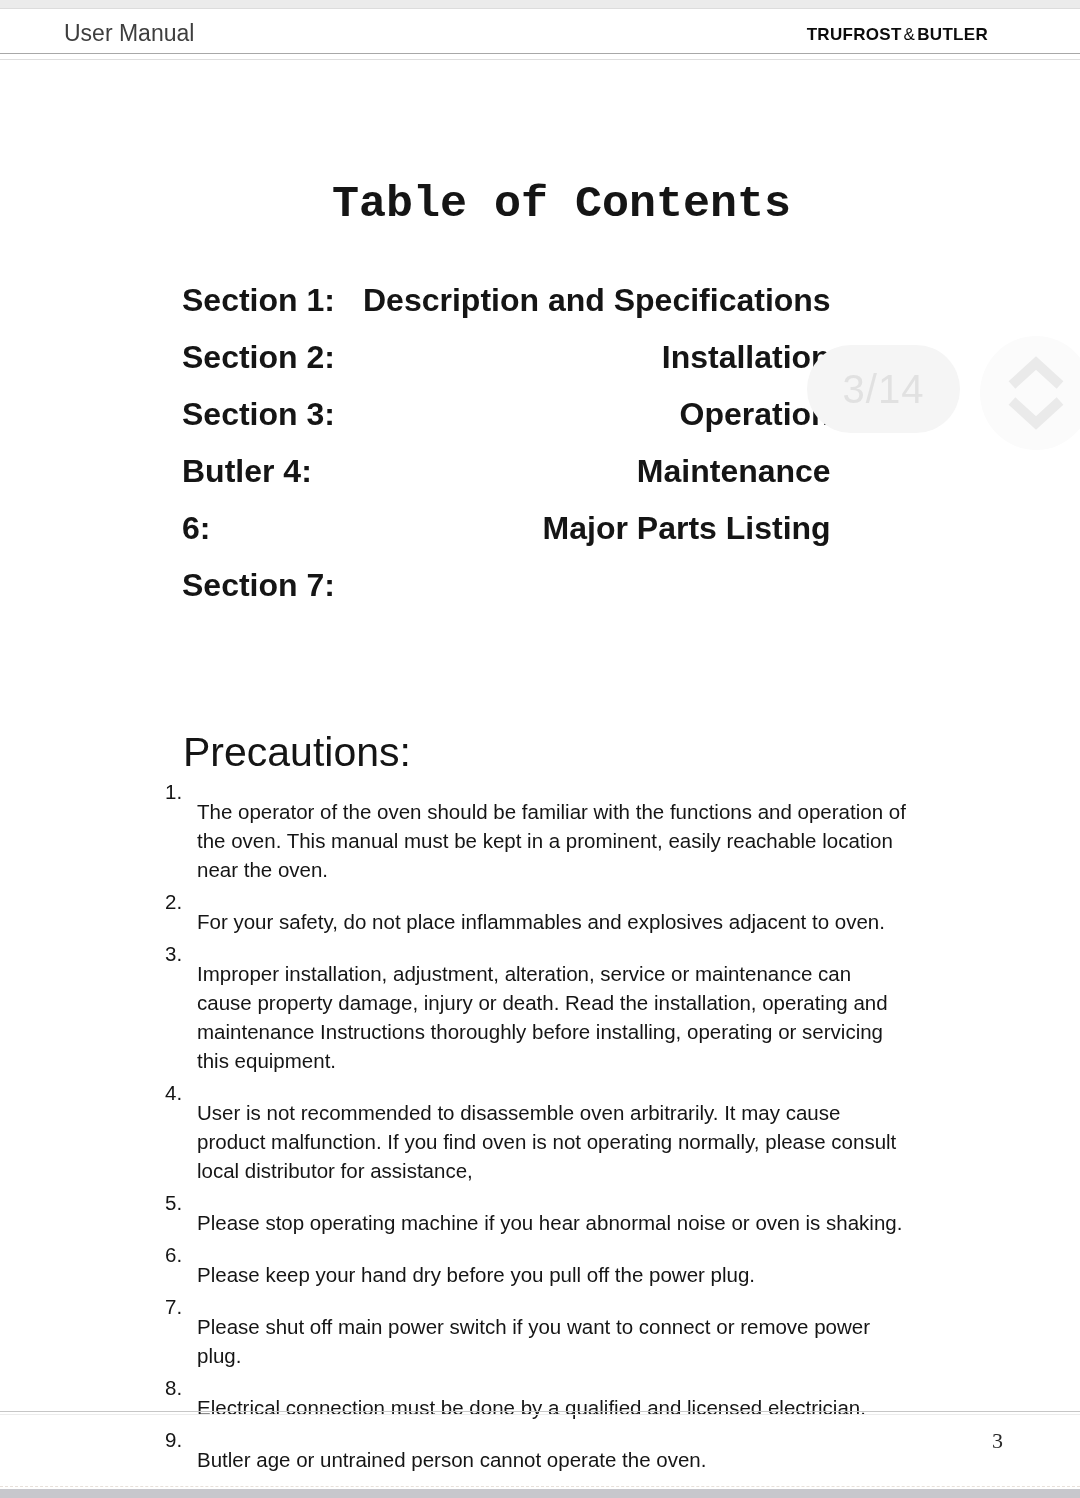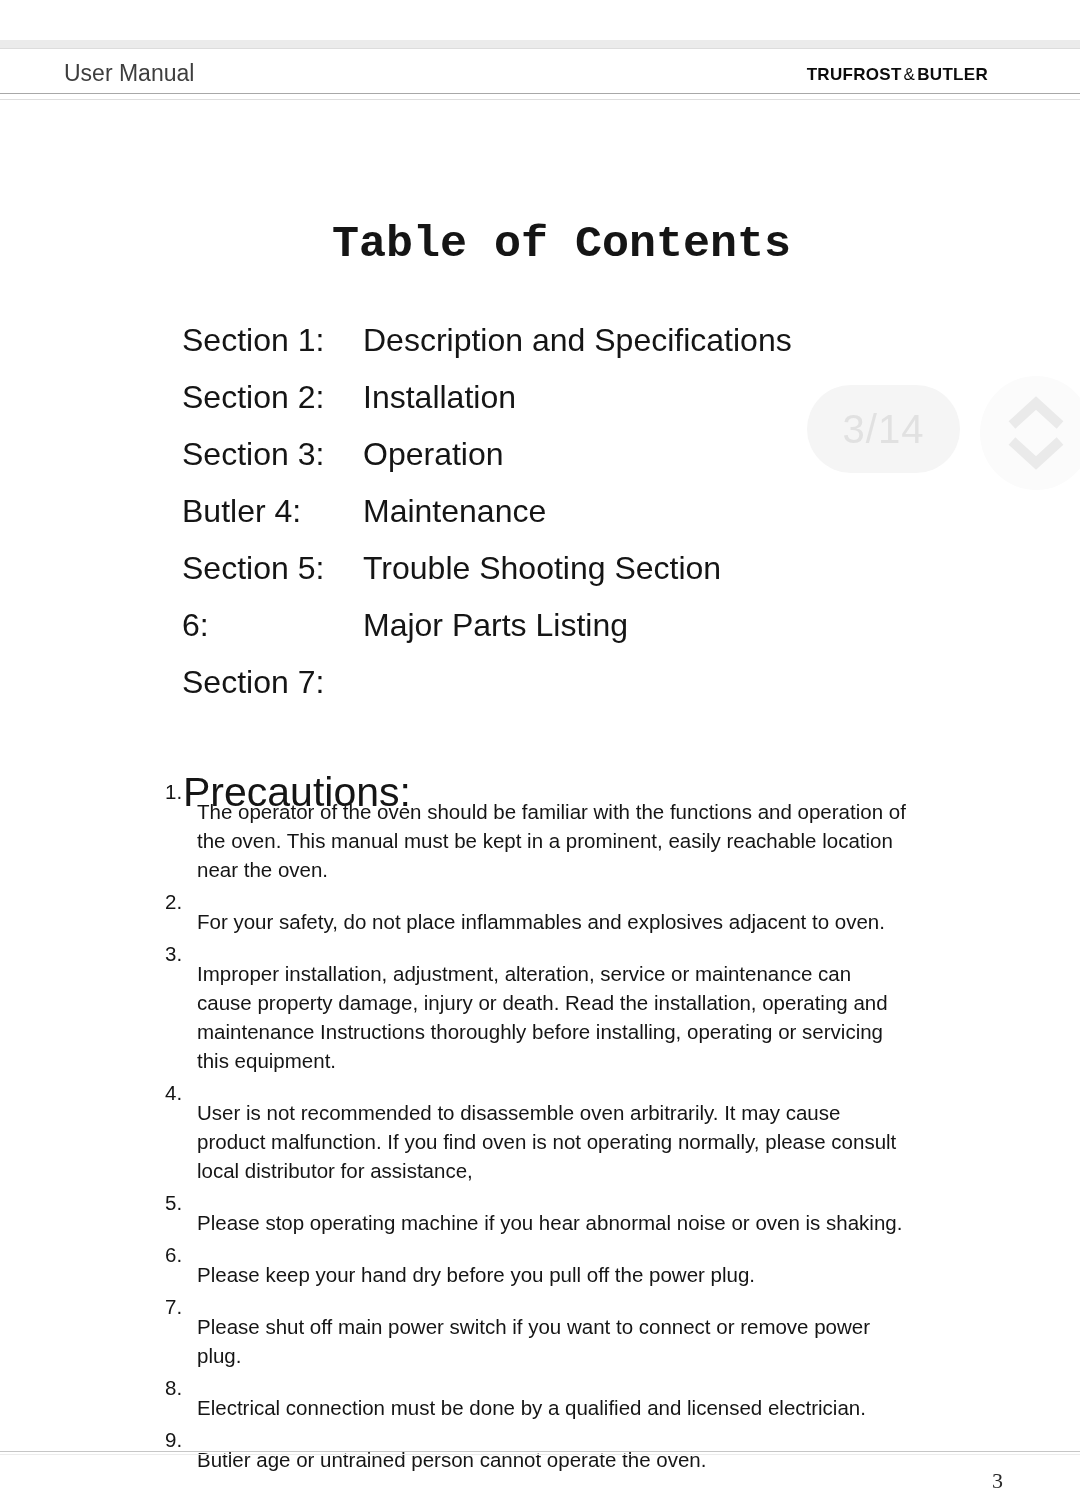--- a/index.html
+++ b/index.html
@@ -5,21 +5,21 @@
   :root{
     --top_strip:#ebebeb; --header_rule_dark:#a8a8a8; --header_rule_light:#dedede;
     --ink:#151515; --header_text:#3e3e3e; --brand_ink:#0c0c0c;
     --pill_bg:#f5f5f5; --pill_text:#e1e1e1; --handle_bg:#fbfbfb; --chevron:#eaeaea;
     --footer_rule:#c6c6c6; --footer_rule_light:#ececec; --page_number_ink:#2a2a2a;
     --bottom_dashed:#e8e0da; --bottom_strip:#c7c7cc; --page_bg:#ffffff;
   }
   html,body{margin:0;padding:0;}
   body{width:1080px;height:1498px;position:relative;overflow:hidden;
        background:var(--page_bg);font-family:"Liberation Sans",sans-serif;color:var(--ink);}
-  .abs{position:absolute;margin-top:40px;}
+  .abs{position:absolute;}
 
   
   .top-strip{top:0;left:0;width:1080px;height:8px;background:var(--top_strip);border-bottom:1px solid #dcdcdc;}
   .bottom-dashed{top:1486px;left:0;width:1080px;border-top:1px dashed var(--bottom_dashed);}
   .bottom-strip{top:1489px;left:0;width:1080px;height:9px;background:var(--bottom_strip);}
   .page-pill{left:807px;top:345px;width:153px;height:88px;border-radius:44px;
              background:var(--pill_bg);display:flex;align-items:center;justify-content:center;
              font-size:40px;color:var(--pill_text);letter-spacing:1px;}
   .scroll-handle{left:980px;top:336px;width:112px;height:114px;border-radius:50%;
                  background:var(--handle_bg);display:flex;align-items:center;justify-content:center;
@@ -29,21 +29,21 @@
   
   .doc-type{left:64px;top:20px;font-size:23px;color:var(--header_text);}
   .brand{top:25px;right:92px;font-size:17px;font-weight:bold;letter-spacing:.3px;color:var(--brand_ink);white-space:nowrap;}
   .brand .amp{font-weight:normal;padding:0 2px;}
   .header-rule-dark{top:53px;left:0;width:1080px;height:1px;background:var(--header_rule_dark);}
   .header-rule-light{top:59px;left:0;width:1080px;height:1px;background:var(--header_rule_light);}
 
   
   .doc-title{left:332px;top:180px;font-size:45px;font-weight:bold;line-height:1.1;font-family:Liberation Mono, monospace;}
   .toc{left:182px;top:280px;display:flex;flex-direction:column;}
-  .toc-row{display:flex;font-size:32px;font-weight:normal;height:57px;line-height:40px;}
+  .toc-row{display:flex;font-size:32px;font-weight:bold;height:57px;line-height:40px;justify-content:space-between;}
   .toc-label{width:181px;flex:0 0 181px;}
   .toc-title{white-space:nowrap;}
   .prec-heading{left:183px;top:729px;font-size:41px;font-weight:normal;}
   .prec-list{left:165px;top:777px;width:880px;margin:0;padding:0;list-style:none;
              font-size:20.5px;line-height:29px;}
   .prec-item{display:flex;margin-bottom:3px;}
   .prec-num{flex:0 0 32px;width:32px;}
   .prec-text{flex:1;white-space:pre-line;max-width:840px;margin-top:20px;}
 
   
@@ -77,24 +77,20 @@
   <div class="toc-row">
     <span class="toc-label">Section 3:</span>
     <span class="toc-title">Operation</span>
   </div>
 
   <div class="toc-row">
     <span class="toc-label">Butler 4:</span>
     <span class="toc-title">Maintenance</span>
   </div>
 
-  <div class="toc-row">
-    <span class="toc-label">Section 5:</span>
-    <span class="toc-title">Trouble Shooting Section</span>
-  </div>
 
   <div class="toc-row">
     <span class="toc-label">6:</span>
     <span class="toc-title">Major Parts Listing</span>
   </div>
 
   <div class="toc-row">
     <span class="toc-label">Section 7:</span>
   </div>
 </div>

